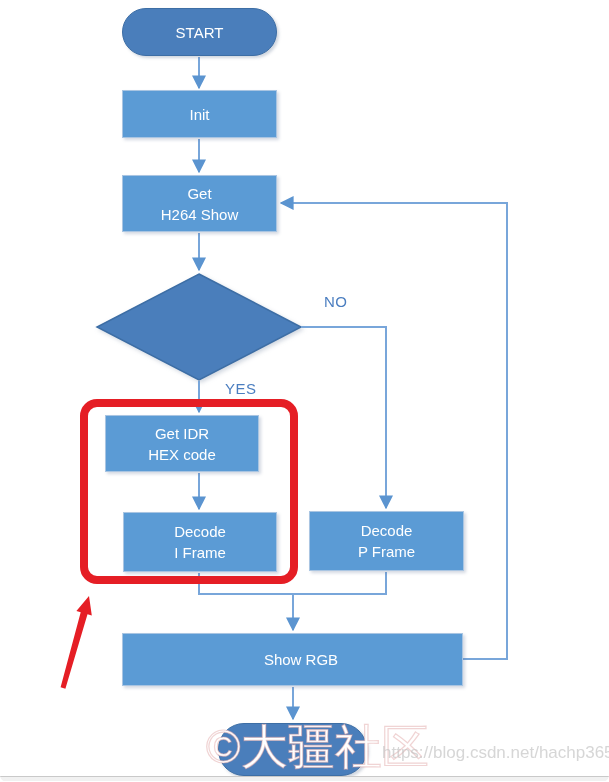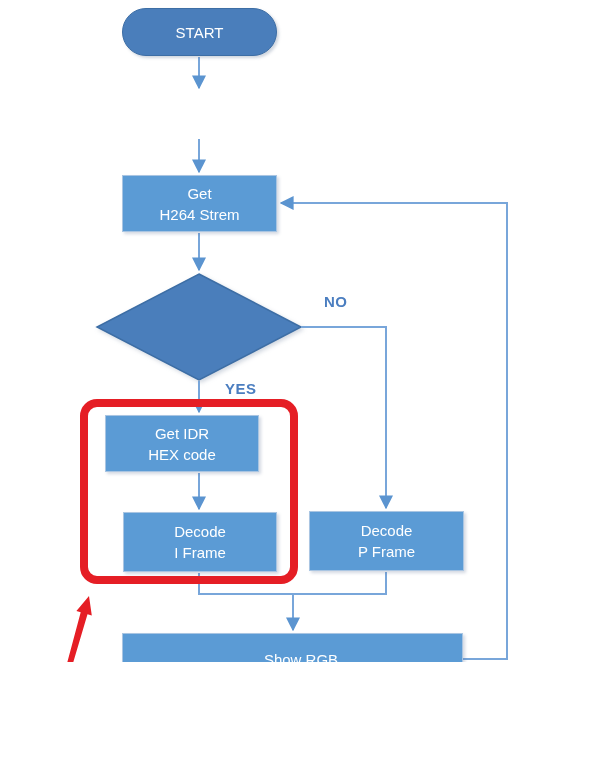--- a/index.html
+++ b/index.html
@@ -1,17 +1,17 @@
 <!DOCTYPE html>
 <html><head>
 <meta charset="utf-8">
 <style>
   html,body{margin:0;padding:0;background:#fff;}
   .canvas{
-    position:relative;width:609px;height:662px;background:#ffffff;overflow:hidden;
+    position:relative;width:609px;height:782px;background:#ffffff;overflow:hidden;
     font-family:"Liberation Sans", sans-serif;
     border-radius:7px;
   }
   svg.layer{position:absolute;left:0;top:0;pointer-events:none;}
   .node{
     position:absolute;display:flex;align-items:center;justify-content:center;
     color:#ffffff;font-size:15px;line-height:21px;text-align:center;
     white-space:pre-line;box-sizing:border-box;
   }
   .process{
@@ -20,21 +20,21 @@
   }
   .terminator{
     background:#4A7EBB;border:1.5px solid #3D6EA5;border-radius:26px;
     box-shadow:2px 2px 3px rgba(100,120,150,0.3);
   }
   .diamond-label{
     position:absolute;color:#fff;font-size:15px;line-height:24px;text-align:center;
     white-space:pre-line;
   }
   .edge-label{
-    position:absolute;color:#4B7EC0;font-size:15px;font-weight:bold;letter-spacing:0.5px;
+    position:absolute;color:#4B7EC0;font-size:15px;font-weight:normal;letter-spacing:0.5px;
   }
   .wm-logo{
     position:absolute;left:206px;top:718px;font-size:47px;line-height:58px;
     color:#ffffff;-webkit-text-stroke:1.2px rgba(222,160,160,0.45);
     white-space:nowrap;z-index:30;
   }
   .wm-url{
     position:absolute;left:382px;top:743px;font-size:17px;
     color:rgba(192,192,192,0.65);white-space:nowrap;z-index:30;
   }
@@ -68,23 +68,24 @@
     <path d="M199,573 L199,594 L386,594 L386,572" fill="none" stroke="#78A6DA" stroke-width="2"></path>
     <path d="M293,594 L293,630" fill="none" stroke="#78A6DA" stroke-width="2" marker-end="url(#ah)"></path>
 
     <path d="M463,659 L507,659 L507,203 L281,203" fill="none" stroke="#78A6DA" stroke-width="2" marker-end="url(#ah)"></path>
 
     <path d="M293,687 L293,719" fill="none" stroke="#78A6DA" stroke-width="2" marker-end="url(#ah)"></path>
   </svg>
 
   <div class="node terminator" style="left:122px;top:8px;width:155px;height:48px;">START</div>
 
+  <div class="node process" style="left:122px;top:90px;width:155px;height:48px;">Init</div>
 
   <div class="node process" style="left:122px;top:175px;width:155px;height:57px;">Get
-H264 Strem</div>
+H264 Show</div>
 
 
   <div class="node process" style="left:105px;top:415px;width:154px;height:57px;">Get IDR
 HEX code</div>
 
   <div class="node process" style="left:123px;top:512px;width:154px;height:60px;">Decode
 I Frame</div>
 
   <div class="node process" style="left:309px;top:511px;width:155px;height:60px;">Decode
 P Frame</div>

